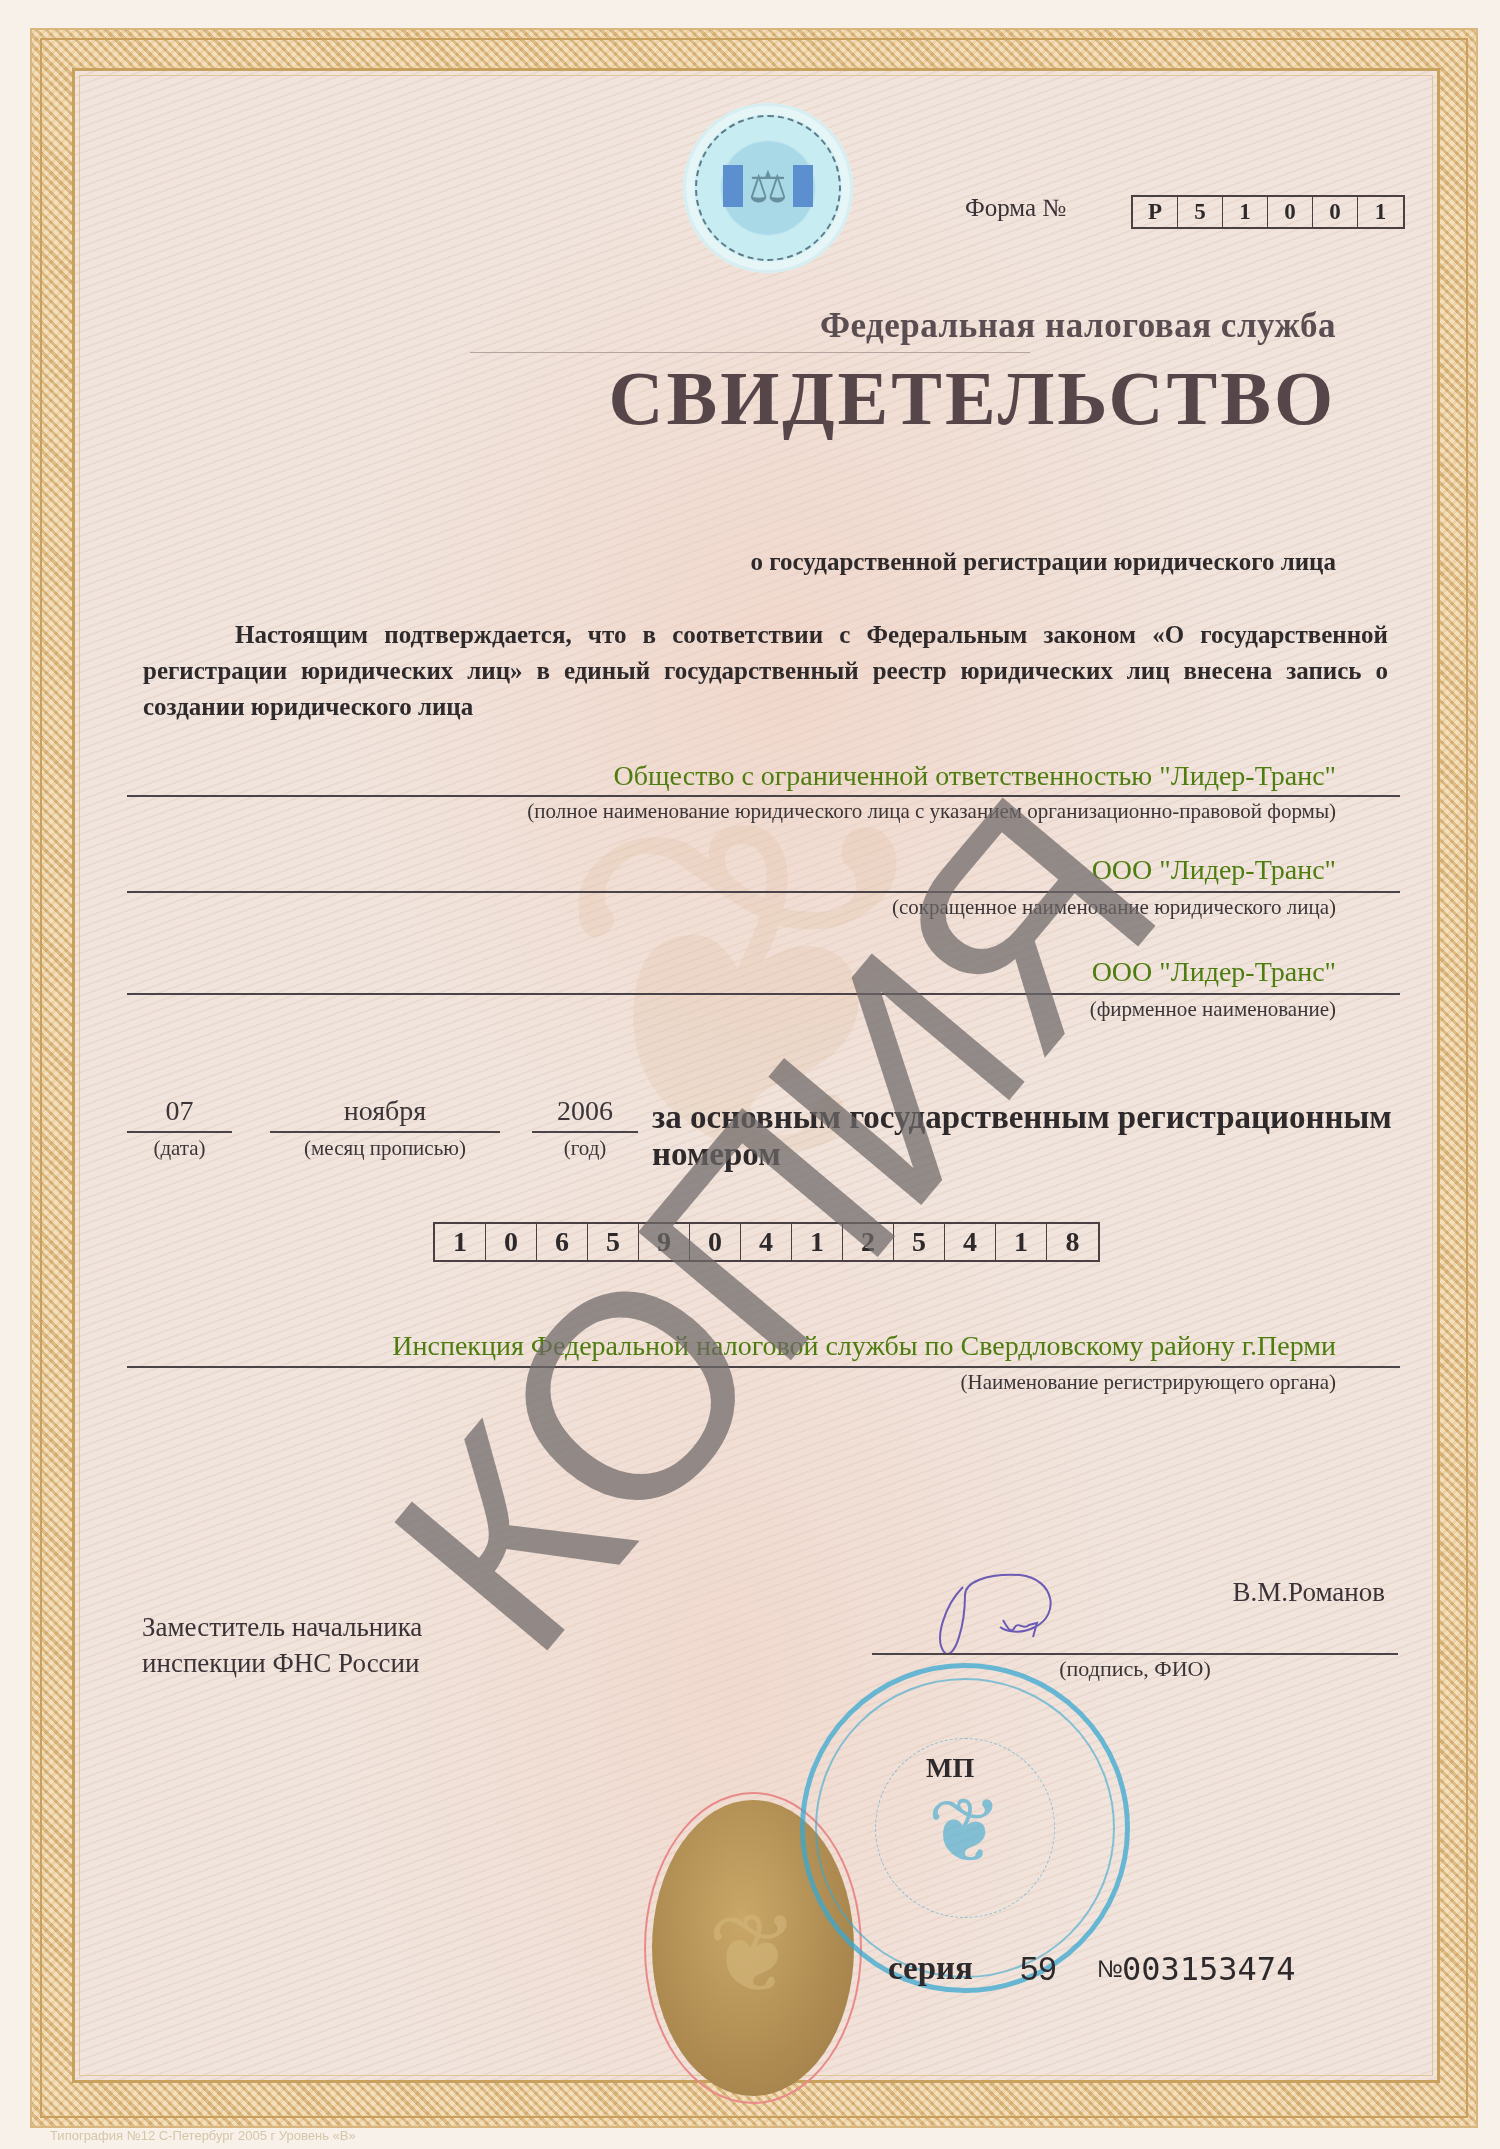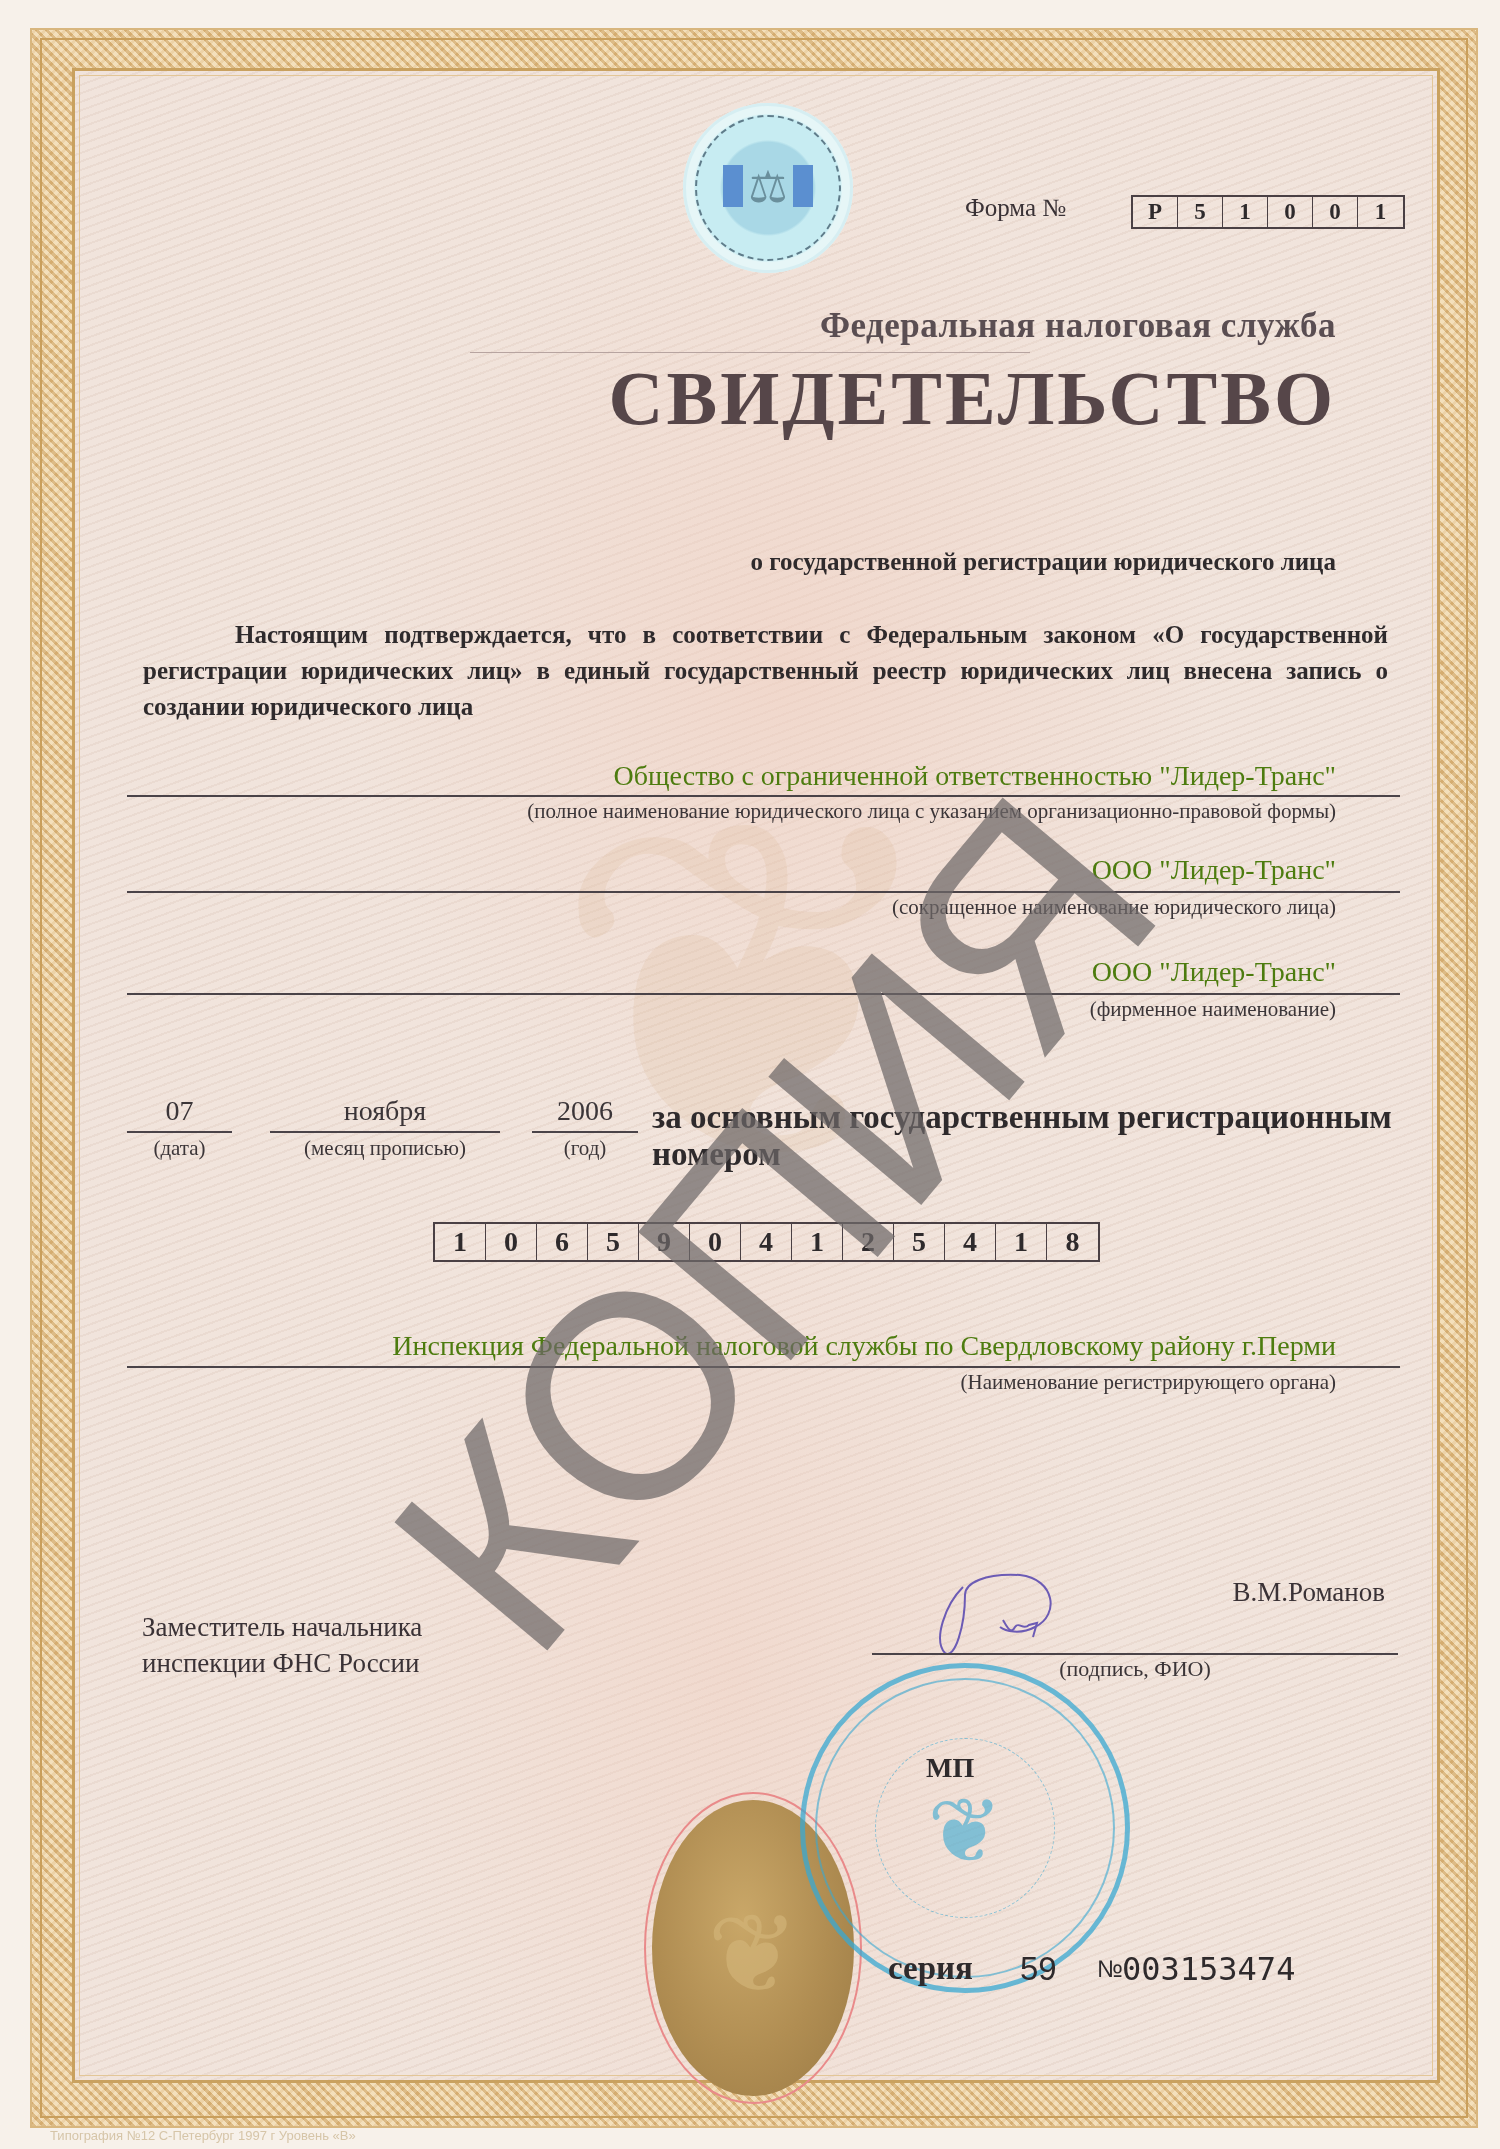--- a/index.html
+++ b/index.html
@@ -243,15 +243,15 @@
   <div class="eagle">❦</div>
 </div>
 
 <div class="abs" id="mp">МП</div>
 
 <div class="abs" id="series-label">серия</div>
 <div class="abs" id="series-num">59</div>
 <div class="abs" id="number-label">№</div>
 <div class="abs" id="number-val">003153474</div>
 
-<div class="abs" id="printer-note">Типография №12 С-Петербург 1997 г Уровень «В»</div>
+<div class="abs" id="printer-note">Типография №12 С-Петербург 2005 г Уровень «В»</div>
 
 <div class="abs" id="watermark">КОПИЯ</div>
 
 </body></html>

